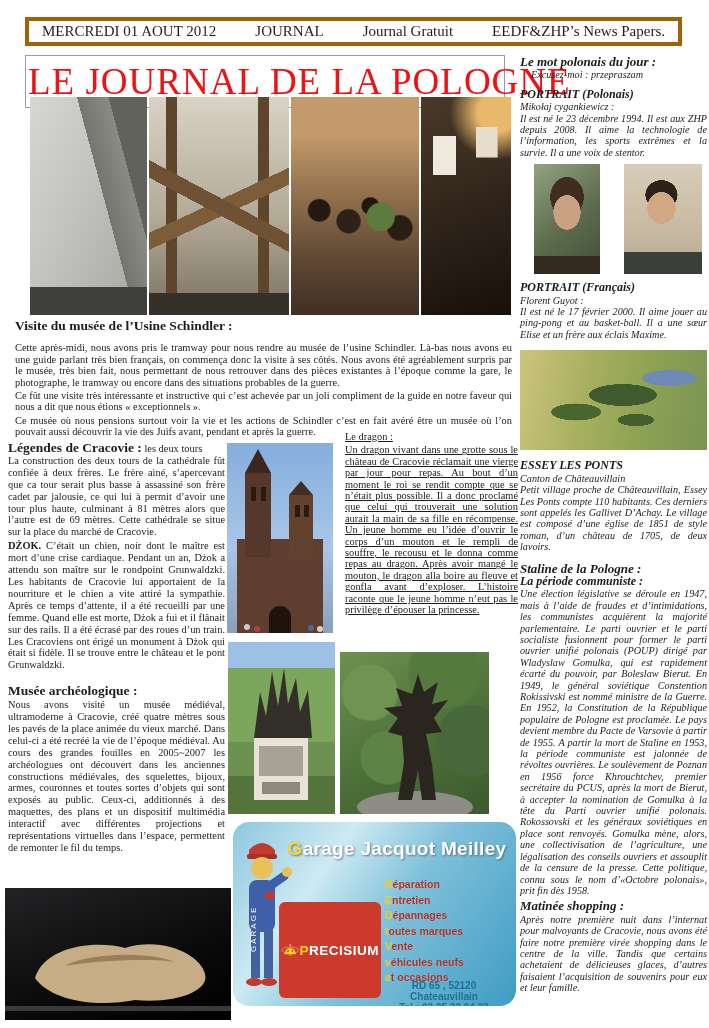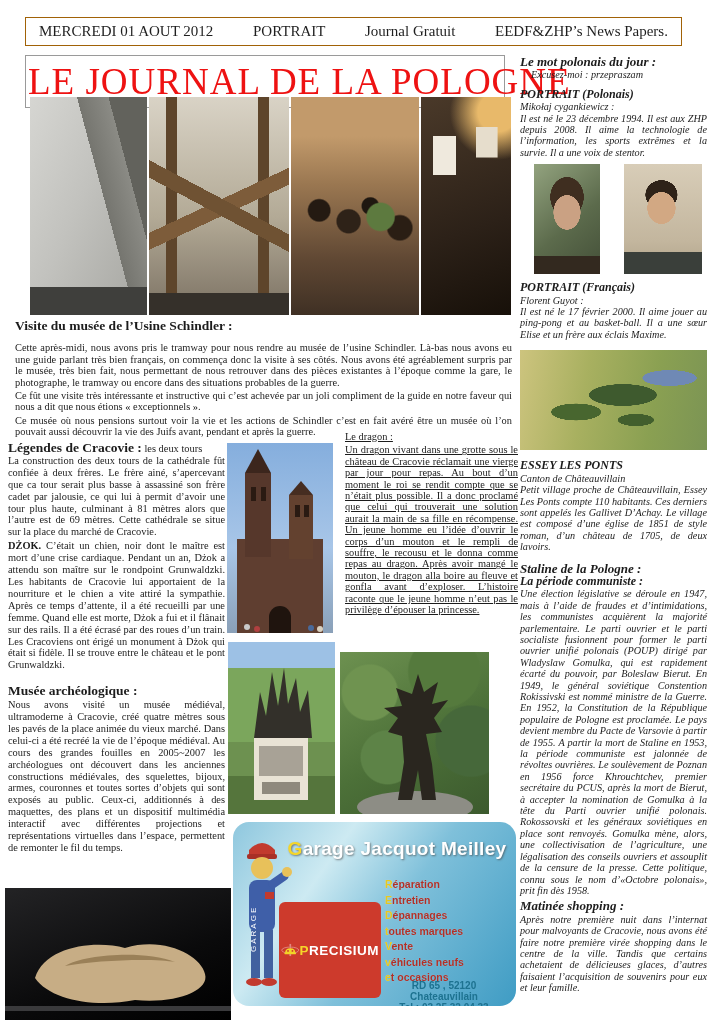--- a/index.html
+++ b/index.html
@@ -1,20 +1,20 @@
 <!DOCTYPE html>
 <html><head>
 <meta charset="utf-8">
 <style>
   html,body{margin:0;padding:0;background:#fff;}
   .page{position:relative;width:709px;height:1028px;background:#fff;overflow:hidden;
         font-family:"Liberation Serif","DejaVu Serif",serif;color:#1c1c1c;}
   
   .header-box{position:absolute;left:25px;top:17px;width:657px;height:29px;
-    border:1px solid #a16207;display:flex;align-items:center;justify-content:space-between;
+    border:4px solid #a16207;display:flex;align-items:center;justify-content:space-between;
     padding:0 13px;box-sizing:border-box;font-size:15px;color:#1f1f1f;white-space:nowrap;}
   .masthead-box{position:absolute;left:25px;top:55px;width:480px;height:53px;
     border:1px solid #9a9a9a;display:flex;align-items:center;padding-left:2px;box-sizing:border-box;}
   .masthead-title{font-size:37px;color:#ee1212;letter-spacing:1px;white-space:nowrap;}
   .sec-h{font-weight:bold;font-size:13px;margin:0 0 2px 0;}
   .sec-h-sm{font-weight:bold;font-size:12px;margin:0 0 1px 0;}
   p{margin:0 0 2px 0;}
   .just{text-align:justify;}
   
   .photo{position:absolute;overflow:hidden;}
@@ -103,21 +103,21 @@
   .ad-address{position:absolute;left:148px;top:158px;width:126px;text-align:center;
     font-size:10px;font-weight:bold;color:#1d7290;line-height:11px;}
 </style>
 </head>
 <body>
 
 <div class="page">
 
   <div class="header-box">
     <span>MERCREDI 01 AOUT 2012</span>
-    <span>PORTRAIT</span>
+    <span>JOURNAL</span>
     <span>Journal Gratuit</span>
     <span>EEDF&amp;ZHP’s News Papers.</span>
   </div>
 
   <div class="masthead-box">
     <span class="masthead-title">LE JOURNAL DE LA POLOGNE</span>
   </div>
 
   <div class="photo photo-museum"></div>
   <div class="photo photo-tower"></div>

